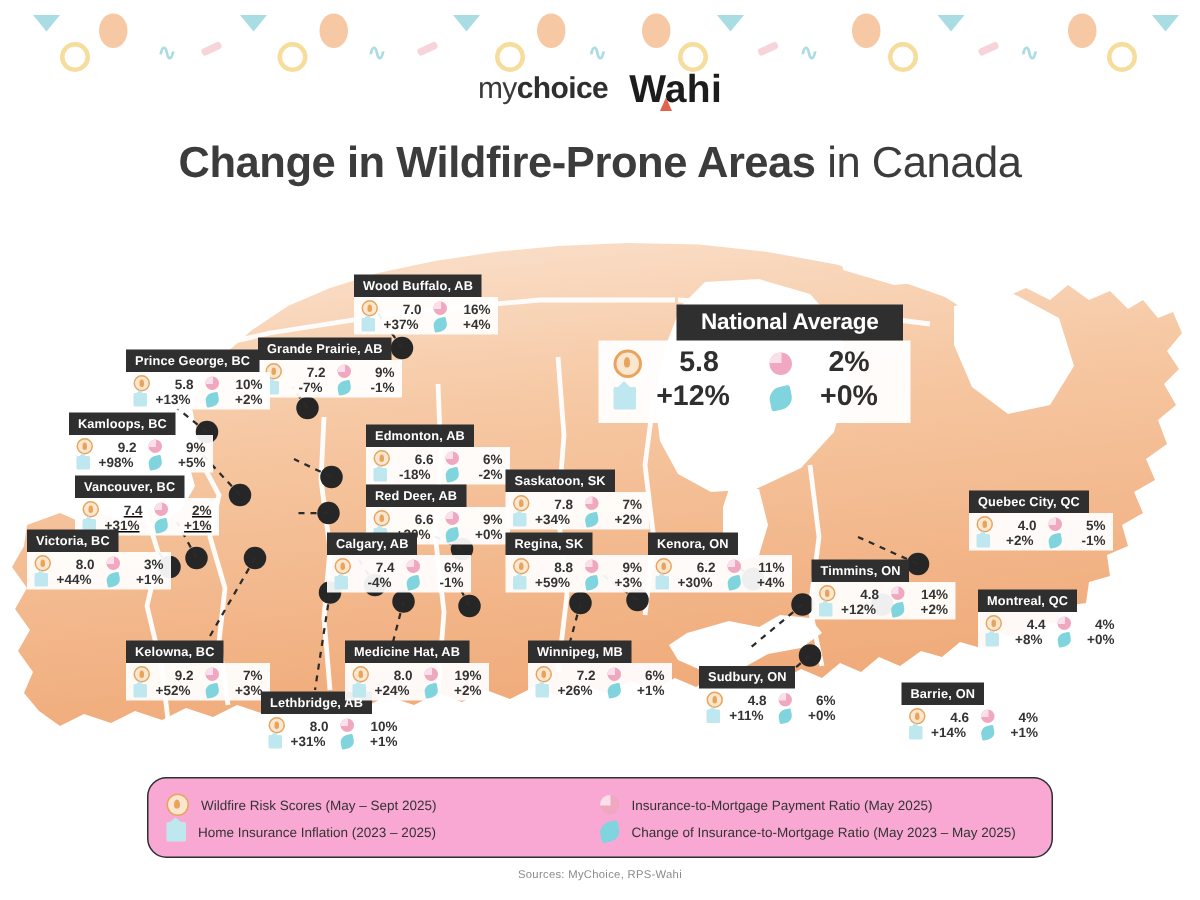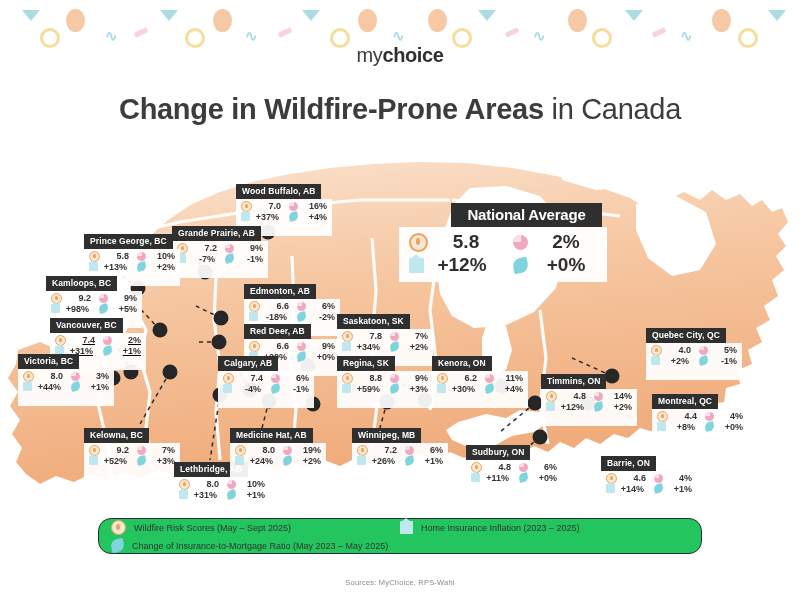--- a/index.html
+++ b/index.html
@@ -45,21 +45,21 @@
   .mapwrap svg{display:block;}
 
   
   .card{position:absolute;z-index:6;}
   .card .hdr{
     background:#2f2f2f;color:#ffffff;font-size:8.5px;font-weight:700;
     padding:2px 6px 2.5px 6px;letter-spacing:.1px;display:inline-block;white-space:nowrap;
   }
   .card .body{
     background:rgba(255,255,255,.93);
-    padding:2px 5px 14px 5px;
+    padding:2px 5px 2px 5px;
     display:grid;grid-template-columns:auto auto;
     column-gap:8px;row-gap:0px;
   }
   .cell{display:flex;align-items:center;gap:3px;white-space:nowrap;}
   .cell .v{font-size:9px;font-weight:700;color:#333;min-width:26px;text-align:right;}
   .ico{width:9px;height:9px;flex:0 0 9px;display:inline-block;position:relative;}
 
   
   .ico-fire{border-radius:50%;border:1.3px solid #e8a45c;background:#fbe6cf;}
   .ico-fire:after{content:"";position:absolute;left:2.6px;top:2px;width:3px;height:4.5px;border-radius:50% 50% 50% 50%/60% 60% 40% 40%;background:#e8a45c;}
@@ -81,22 +81,22 @@
   }
   .natavg .cell{justify-content:flex-start;gap:7px;}
   .natavg .ico{width:15px;height:15px;flex:0 0 15px;}
   .natavg .ico-fire{border-width:2px;}
   .natavg .ico-fire:after{left:4.5px;top:3.3px;width:4.6px;height:7px;}
   .natavg .ico-house:after{left:1.6px;top:-3.4px;border-left-width:5.8px;border-right-width:5.8px;border-bottom-width:5px;}
   .natavg .v{font-size:19px;font-weight:800;color:#2f2f2f;min-width:62px;text-align:center;}
 
   
   .legend{
-    position:absolute;left:98px;top:518px;width:604px;height:36px;
-    border:1.4px solid #2f2f2f;border-radius:13px;background:#22c55e;
+    position:absolute;left:98px;top:518px;width:604px;height:54px;
+    border:1.4px solid #2f2f2f;border-radius:13px;background:#f9a8d4;
     display:grid;grid-template-columns:1fr 1fr;align-content:center;
     padding:4px 12px;box-sizing:border-box;row-gap:4px;
   }
   .lg{display:flex;align-items:center;gap:8px;}
   .lg .ico{width:13px;height:13px;flex:0 0 13px;}
   .lg .ico-fire:after{left:3.7px;top:2.8px;width:4px;height:6px;}
   .lg .ico-house:after{left:1.3px;top:-2.9px;border-left-width:5px;border-right-width:5px;border-bottom-width:4.2px;}
   .lg .t{font-size:9px;color:#333;white-space:nowrap;}
 
   .sources{
@@ -135,20 +135,21 @@
     <div class="cf cf-stick" style="left:652px;top:30px;width:14px;height:5px;transform:rotate(-25deg);"></div>
     <div class="cf cf-squig" style="left:680px;top:28px;">∿</div>
     <div class="cf cf-dot" style="left:712px;top:9px;width:19px;height:23px;"></div>
     <div class="cf cf-ring" style="left:738px;top:28px;width:14px;height:14px;"></div>
     <div class="cf cf-bow" style="left:768px;top:10px;"></div>
   </div>
 
   <div class="brand">
     <div class="brand-row">
       <div class="mc"><span>my</span><b>choice</b></div>
+      <div class="wahi"><span>Wahi</span><span class="flame"></span></div>
     </div>
   </div>
 
   <div class="headline">
     <div class="l2"><span>Change in Wildfire-Prone Areas</span> <span class="light">in Canada</span></div>
   </div>
 
   <div class="mapwrap">
     <svg width="800" height="350" viewBox="0 0 800 350">
       <defs>
@@ -734,20 +735,24 @@
         </div>
     </div>
   </div>
 
   <div class="legend">
     <div class="lg">
       <span class="ico ico-fire"></span>
       <span class="t">Wildfire Risk Scores (May – Sept 2025)</span>
     </div>
     <div class="lg">
+      <span class="ico ico-pie"></span>
+      <span class="t">Insurance-to-Mortgage Payment Ratio (May 2025)</span>
+    </div>
+    <div class="lg">
       <span class="ico ico-house"></span>
       <span class="t">Home Insurance Inflation (2023 – 2025)</span>
     </div>
     <div class="lg">
       <span class="ico ico-bird"></span>
       <span class="t">Change of Insurance-to-Mortgage Ratio (May 2023 – May 2025)</span>
     </div>
   </div>
 
   <div class="sources">Sources: MyChoice, RPS-Wahi</div>

